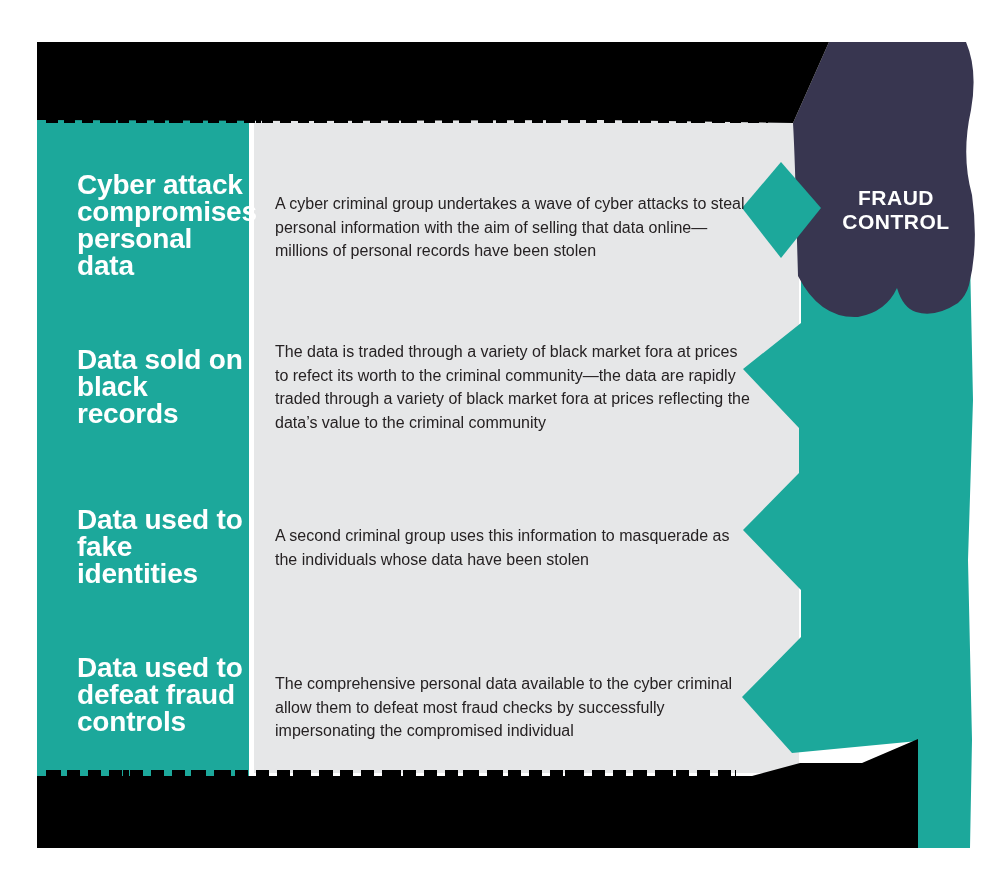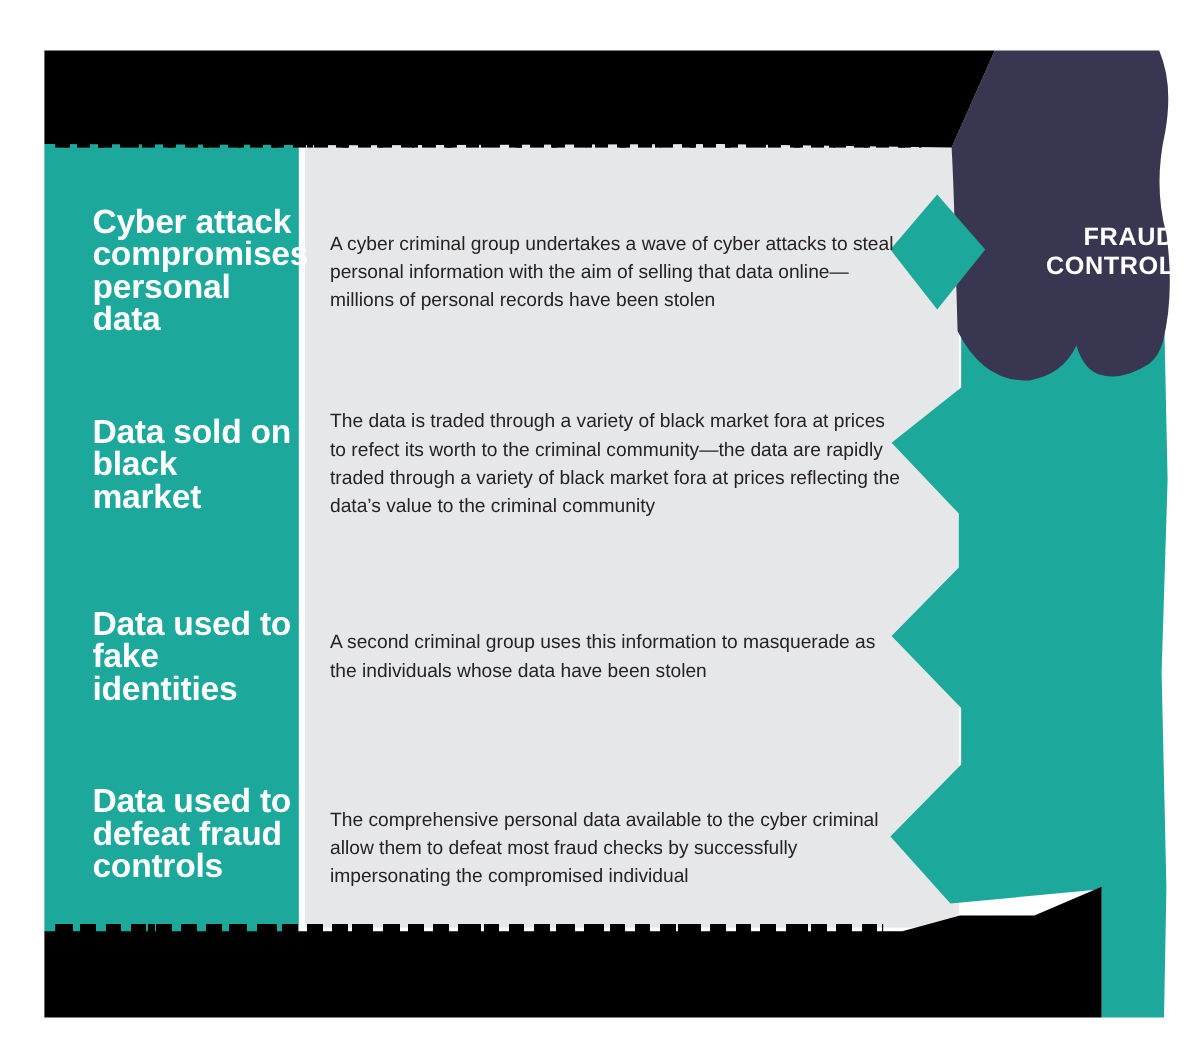--- a/index.html
+++ b/index.html
@@ -29,21 +29,21 @@
     color:#ffffff;font-size:28px;line-height:27px;font-weight:700;
     white-space:pre-line;letter-spacing:-0.2px;
   }
   .row-body{
     position:absolute;left:275px;width:478px;z-index:2;
     color:#262223;font-size:16px;line-height:23.5px;font-weight:400;margin-top:15px;
   }
   .badge-label{
     position:absolute;left:813px;top:186px;width:166px;z-index:2;
     color:#ffffff;font-size:21px;line-height:24px;font-weight:700;
-    letter-spacing:0.5px;text-align:right;white-space:pre-line;
+    letter-spacing:0.5px;text-align:center;white-space:pre-line;
   }
   .hr1{top:171px;} .hr2{top:346px;} .hr3{top:506px;} .hr4{top:654px;}
   .br1{top:177px;} .br2{top:325px;} .br3{top:509px;} .br4{top:657px;}
 </style>
 </head>
 <body>
 
 <div class="canvas">
 
   <svg class="bg-svg" width="1000" height="881" viewBox="0 0 1000 881">
@@ -63,21 +63,21 @@
     <path d="M 37 776 L 752 776 L 800 763 L 862 763 L 918 739 L 918 848 L 37 848 Z" fill="#000000"></path>
   </svg>
 
   <div class="teeth teeth-top"></div>
   <div class="teeth teeth-bottom"></div>
 
   <div class="row-heading hr1">Cyber attack
 compromises
 personal data</div>
   <div class="row-heading hr2">Data sold on
-black market</div>
+black records</div>
   <div class="row-heading hr3">Data used to
 fake identities</div>
   <div class="row-heading hr4">Data used to
 defeat fraud
 controls</div>
 
   <div class="row-body br1">A cyber criminal group undertakes a wave of cyber attacks to steal personal information with the aim of selling that data online—millions of personal records have been stolen</div>
   <div class="row-body br2">The data is traded through a variety of black market fora at prices to refect its worth to the criminal community—the data are rapidly traded through a variety of black market fora at prices reflecting the data’s value to the criminal community</div>
   <div class="row-body br4">The comprehensive personal data available to the cyber criminal allow them to defeat most fraud checks by successfully impersonating the compromised individual</div>
   <div class="row-body br3">A second criminal group uses this information to masquerade as the individuals whose data have been stolen</div>

